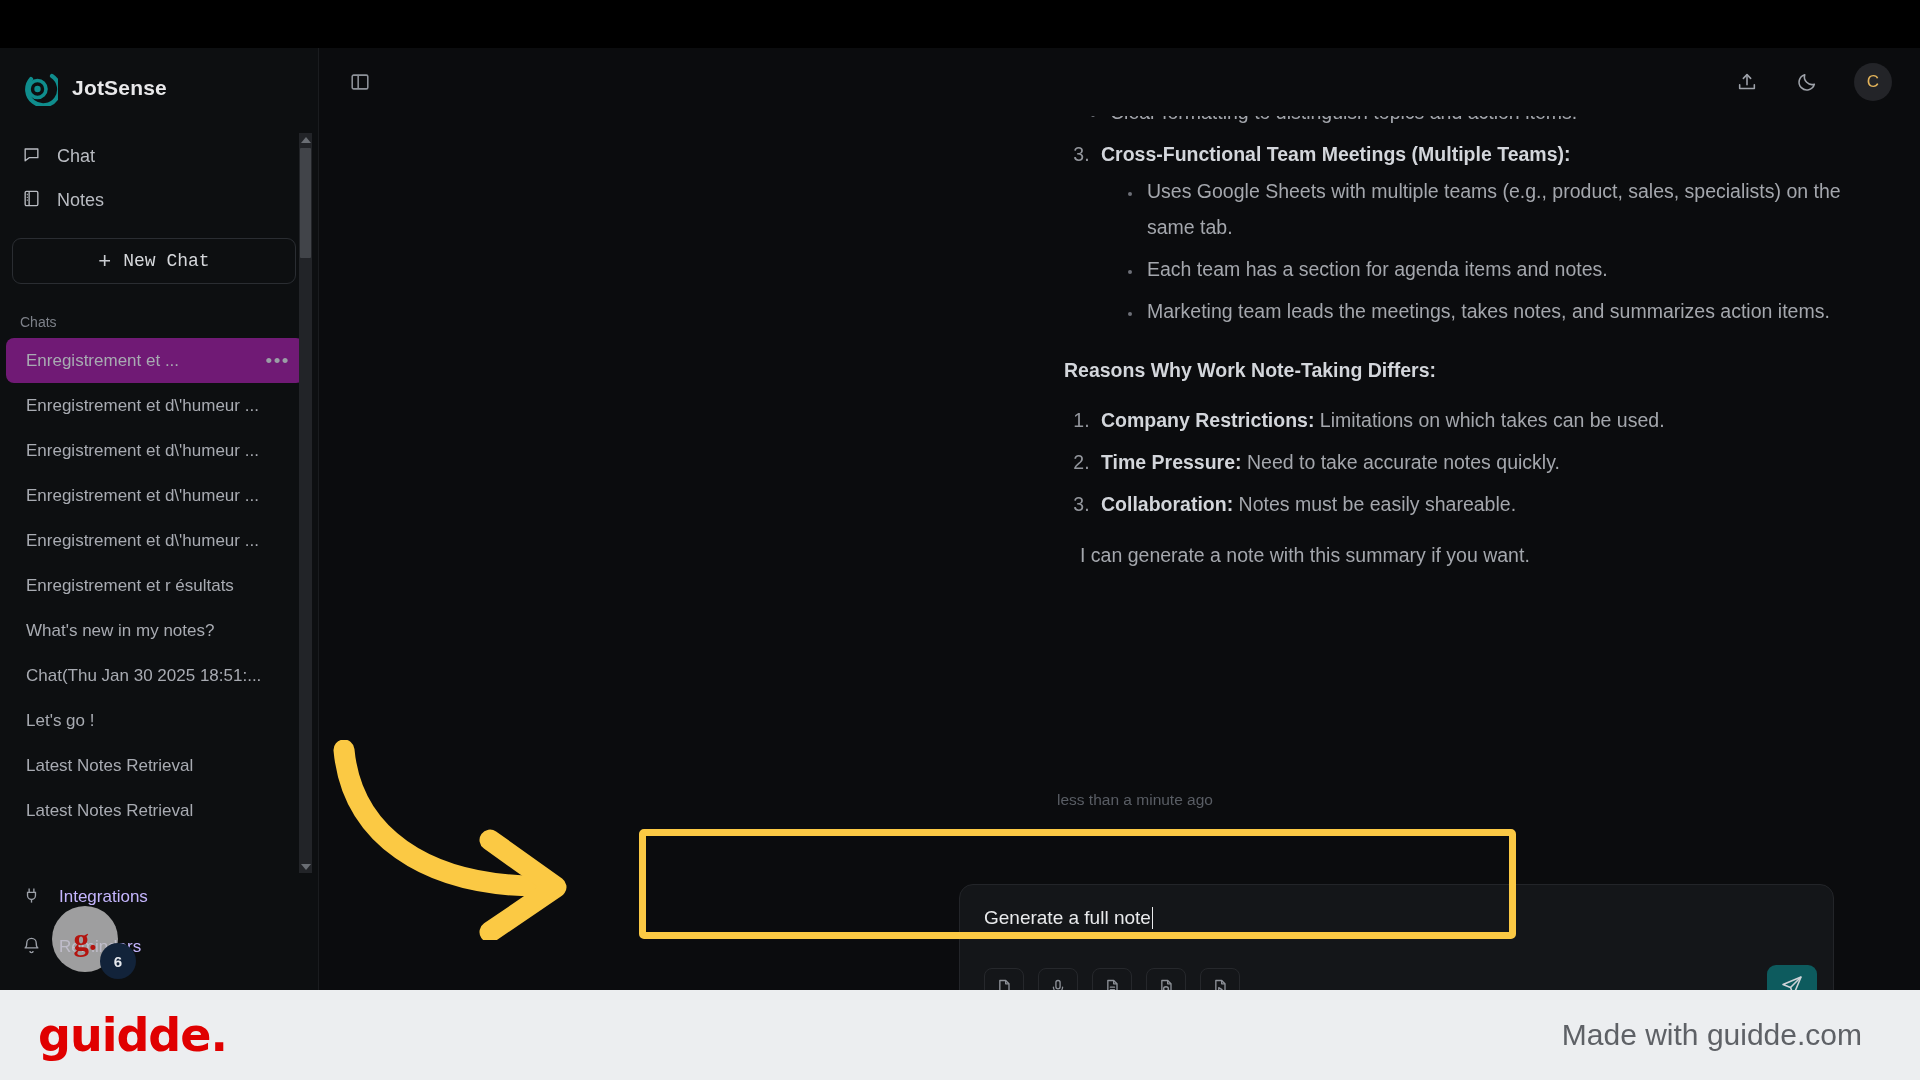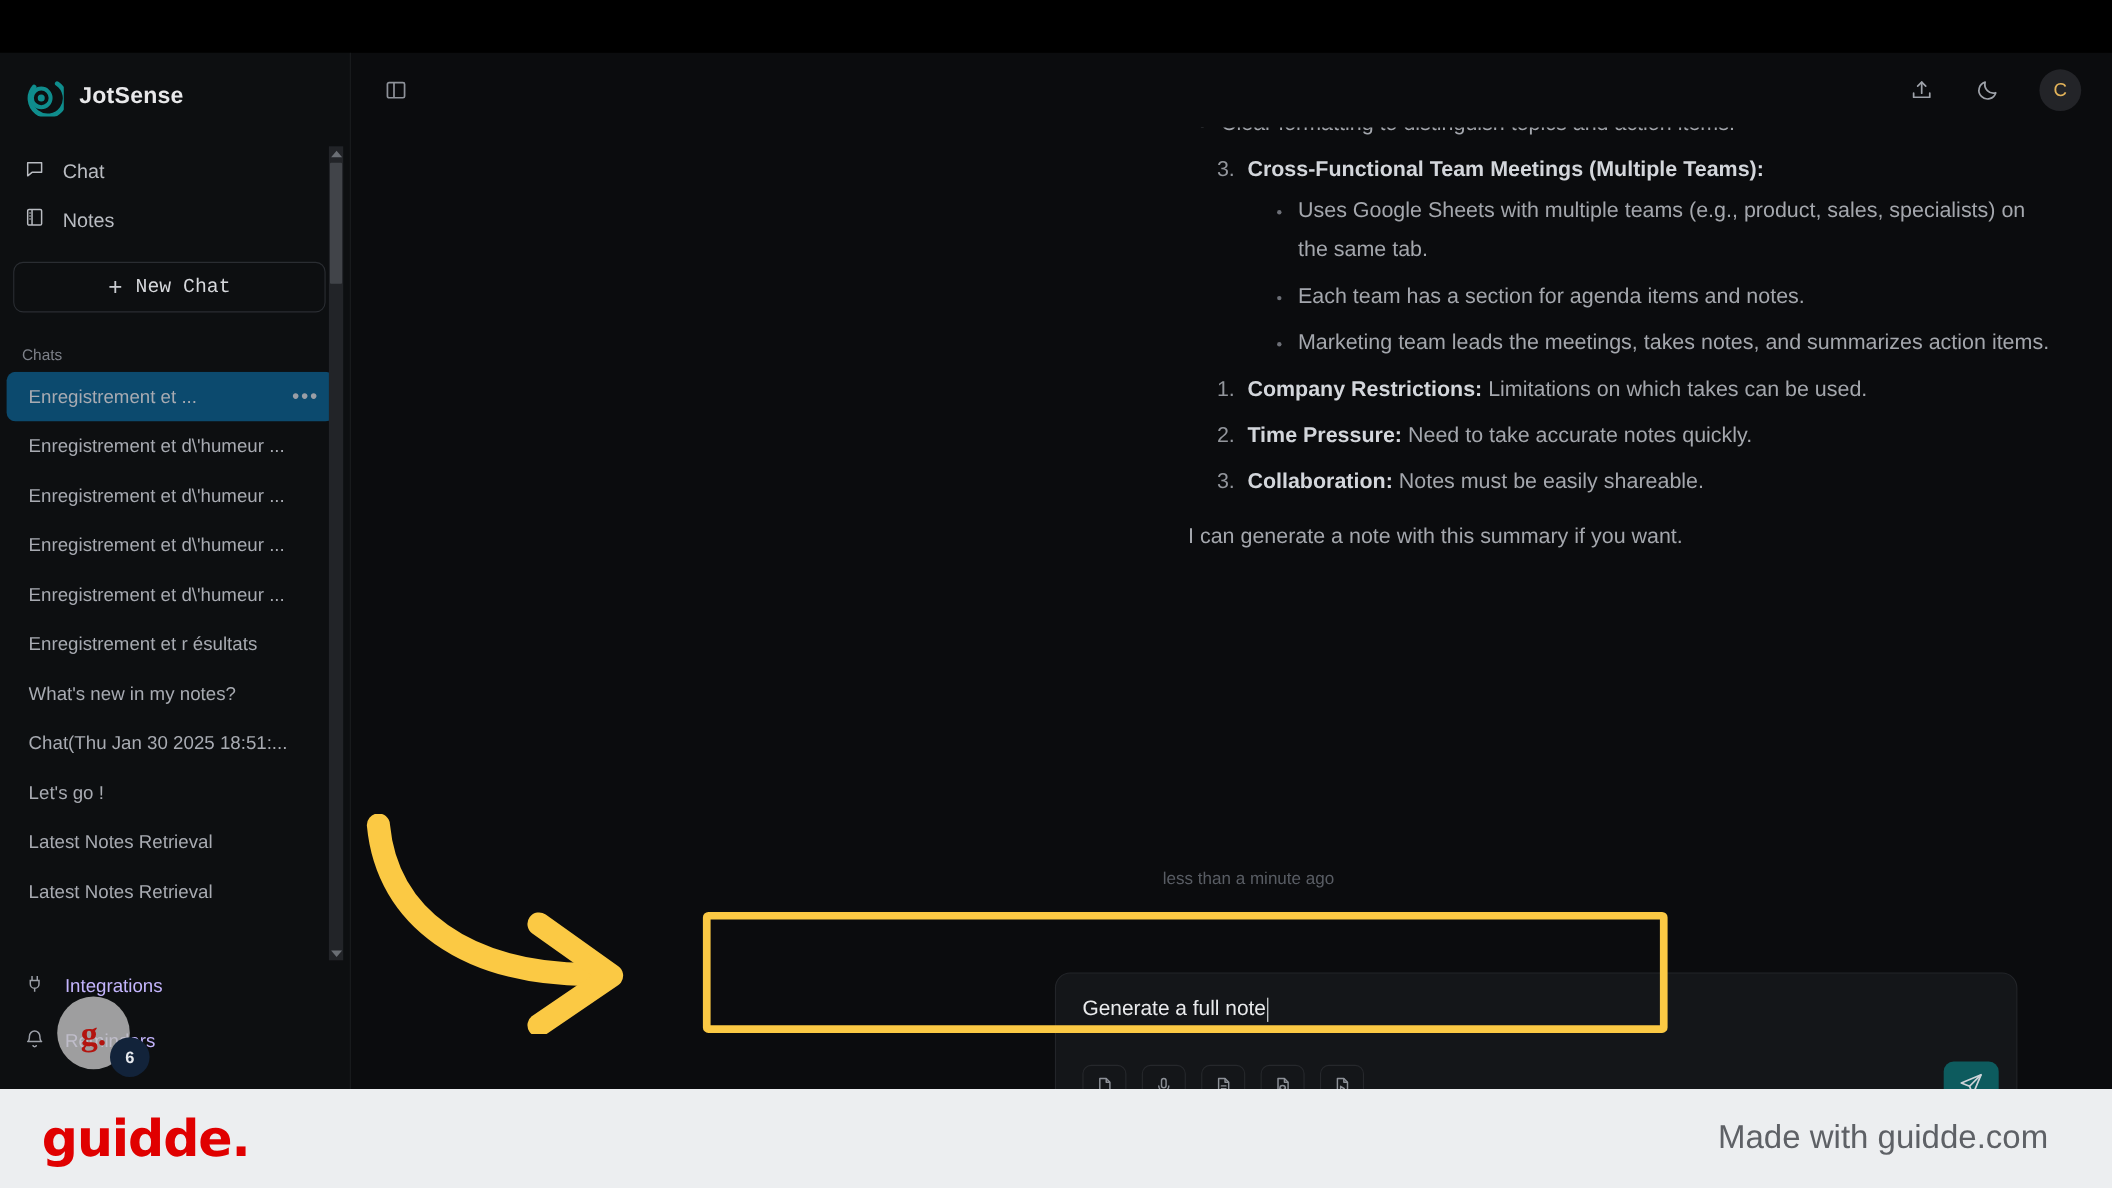--- a/index.html
+++ b/index.html
@@ -52,21 +52,21 @@
   .newchat .lbl { color: #d6d8dc; font-size: 18px; font-family: Liberation Mono, monospace; }
 
   .chats-head { color: #7d8189; font-size: 14px; padding: 30px 0 8px 20px; }
 
   .chatlist { flex: 1; overflow: hidden; position: relative; }
   .chatrow {
     height: 45px; display: flex; align-items: center;
     padding: 0 14px 0 20px; cursor: pointer; border-radius: 8px;
     margin: 0 14px 0 6px;
   }
-  .chatrow.active { background: #0c4a6e; }
+  .chatrow.active { background: #701a75; }
   .chatrow .ctext {
     color: #a8abb2; font-size: 17px; white-space: nowrap;
     overflow: hidden; text-overflow: ellipsis; flex: 1;
   }
   .chatrow .dots { color: #9a9ea6; font-size: 19px; letter-spacing: 1.5px; line-height: 1; }
 
   .sidebar-footer { padding: 0 0 18px 0; }
   .footitem { display: flex; align-items: center; gap: 18px; height: 50px; padding: 0 22px; cursor: pointer; }
   .footitem .lbl { color: #c4b5fd; font-size: 17px; }
   .footitem svg { width: 19px; height: 19px; flex: none; }
@@ -100,21 +100,21 @@
     background: #232428; color: #e4b45a; font-size: 17px;
     display: flex; align-items: center; justify-content: center; cursor: pointer;
   }
 
   
   .convo { flex: 1; position: relative; overflow: hidden; }
   .msg {
     position: absolute; left: 745px; top: -22px; width: 800px;
     color: #a4a7ad; font-size: 19.5px; line-height: 1.86;
   }
-  .msg ol { margin: 0 0 0 64px; padding: 0; }
+  .msg ol { margin: 0 0 0 31px; padding: 0; }
   .msg ul { margin: 0 0 0 42px; padding: 0; }
   .msg li { margin: 0 0 6px 0; }
   .msg ol > li { list-style: decimal; padding-left: 6px; }
   .msg ul > li { list-style: disc; padding-left: 4px; }
   .msg ul > li::marker { color: #6d7077; font-size: 14px; }
   .msg ol > li::marker { color: #93969c; }
   .msg b { color: #d3d6db; font-weight: 700; }
   .msg p { margin: 14px 16px; }
   .msg .sect { color: #d3d6db; font-weight: 700; margin: 22px 0 14px 0; }
   .timestamp { position: absolute; left: 738px; top: 675px; color: #595d64; font-size: 15.5px; }
@@ -337,20 +337,21 @@
           <ol start="3">
             <li>
               <b>Cross-Functional Team Meetings (Multiple Teams):</b>
               <ul>
                 <li>Uses Google Sheets with multiple teams (e.g., product, sales, specialists) on the same tab.</li>
                 <li>Each team has a section for agenda items and notes.</li>
                 <li>Marketing team leads the meetings, takes notes, and summarizes action items.</li>
               </ul>
             </li>
           </ol>
+          <div class="sect">Reasons Why Work Note-Taking Differs:</div>
           <ol>
             <li>
               <b>Company Restrictions:</b><span> Limitations on which takes can be used.</span>
             </li>
             <li>
               <b>Time Pressure:</b><span> Need to take accurate notes quickly.</span>
             </li>
             <li>
               <b>Collaboration:</b><span> Notes must be easily shareable.</span>
             </li>

